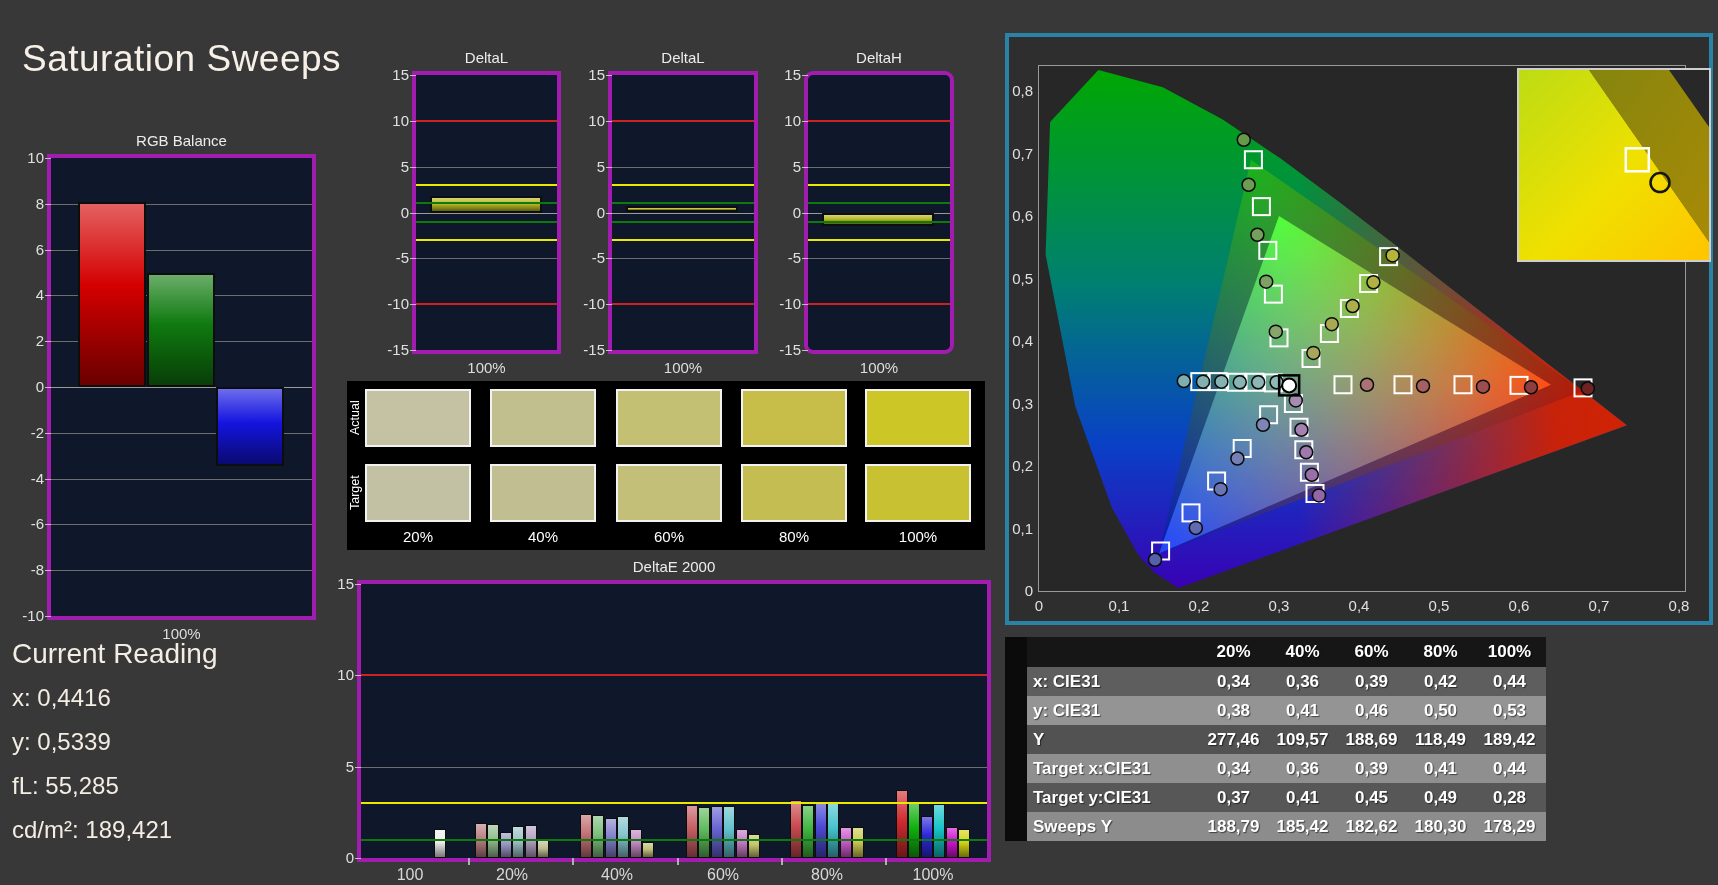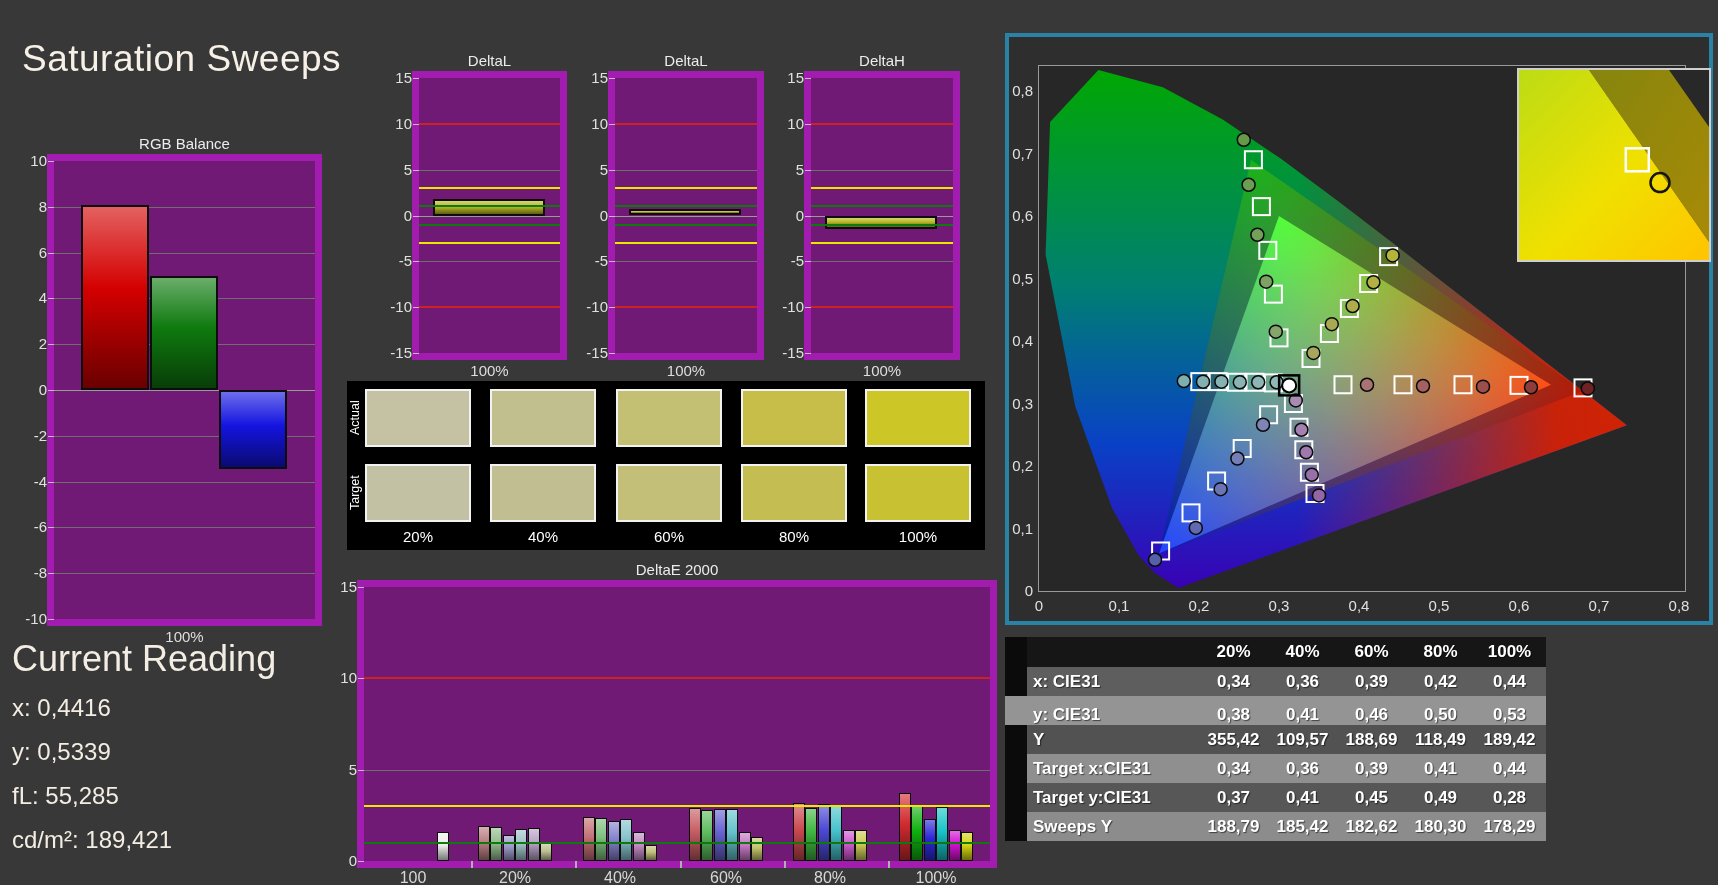--- a/index.html
+++ b/index.html
@@ -6,37 +6,37 @@
   body{
     width:1718px;height:885px;position:relative;overflow:hidden;
     background:#383838;font-family:"Liberation Sans",sans-serif;
     -webkit-font-smoothing:antialiased;
   }
   .abs{position:absolute;}
   .page-title{
     position:absolute;left:22px;top:38px;font-size:37px;color:#f6f0e6;
     letter-spacing:0.5px;
   }
-  .plot{position:absolute;background:#701a75;border:7px solid #a21caf;box-sizing:content-box;}
+  .plot{position:absolute;background:#0f172a;border:4px solid #a21caf;box-sizing:content-box;}
   .chart-title{position:absolute;left:0;right:0;top:-26px;text-align:center;font-size:15px;color:#ececec;}
   .xlabel{position:absolute;left:0;right:0;bottom:-26px;text-align:center;font-size:15px;color:#dedede;}
   .gridline{position:absolute;left:0;right:0;height:1px;background:#6e6e6e;}
   .zeroline{background:#9a9a9a;}
   .limitline{position:absolute;left:0;right:0;height:2px;}
   .bar{position:absolute;border:2px solid #0d0d0d;box-sizing:border-box;}
   .debar{position:absolute;border:1px solid #0d0d0d;box-sizing:border-box;}
   .ytick{position:absolute;width:30px;text-align:right;font-size:15px;color:#e0e0e0;}
   .ydash{position:absolute;width:6px;height:1px;background:#bdbdbd;}
   .gtick{position:absolute;width:2px;height:7px;background:#b0b0b0;}
   .glabel{position:absolute;width:70px;text-align:center;font-size:16px;color:#d8d8d8;}
   
   #chart-rgb{left:47px;top:154px;width:261px;height:458px;}
   #chart-dl{left:412px;top:71px;width:141px;height:275px;}
   #chart-dc{left:608px;top:71px;width:142px;height:275px;}
-  #chart-dh{left:804px;top:71px;width:142px;height:275px;}
+  #chart-dh{left:804px;top:71px;width:142px;height:275px;border-radius:9px;}
   #chart-de{left:357px;top:580px;width:626px;height:274px;}
   
   #swatch-panel{left:347px;top:381px;width:638px;height:169px;background:#000;}
   .swatch{position:absolute;width:106px;border:2px solid #f2f2f2;box-sizing:border-box;}
   .swatch-label{position:absolute;width:106px;text-align:center;font-size:15px;color:#fff;top:147px;}
   .row-label{position:absolute;left:1px;width:15px;color:#fff;font-size:12.5px;
     writing-mode:vertical-rl;transform:rotate(180deg);text-align:center;}
   
   #cie-panel{left:1005px;top:33px;width:700px;height:584px;border:4px solid #2a83a6;background:#2e2e2e;}
   #cie-title{position:absolute;left:0;right:0;top:8px;text-align:center;font-size:15px;color:#ececec;}
@@ -47,21 +47,21 @@
   
   #sweep-table{left:1005px;top:637px;width:541px;}
   .trow{position:relative;width:541px;display:flex;}
   .tcell{font-size:17px;color:#fff;font-weight:700;text-shadow:1px 1px 1px rgba(0,0,0,.55);
     display:flex;align-items:center;}
   .tgutter{width:22px;background:#0b0b0b;}
   .tlabel{width:172px;padding-left:6px;box-sizing:border-box;}
   .tval{width:69px;justify-content:center;}
   
   #current-reading{position:absolute;left:12px;top:638px;color:#f3ede3;}
-  #current-reading .cr-title{font-size:36px;margin-bottom:14px;}
+  #current-reading .cr-title{font-size:28px;margin-bottom:14px;}
   #current-reading .cr-line{font-size:24px;margin-bottom:16px;}
 </style>
 </head>
 <body>
 
 <div class="page-title">Saturation Sweeps</div>
 
 <div id="chart-rgb" class="plot">
     <div class="chart-title">RGB Balance</div>
     <div class="ytick" style="left: -37px; top: 449px;">-10</div>
@@ -432,33 +432,33 @@
     </div>
     <div class="trow" style="height: 29px; background: rgb(94, 94, 94);">
       <div class="tcell tgutter"></div>
       <div class="tcell tlabel">x: CIE31</div>
       <div class="tcell tval">0,34</div>
       <div class="tcell tval">0,36</div>
       <div class="tcell tval">0,39</div>
       <div class="tcell tval">0,42</div>
       <div class="tcell tval">0,44</div>
     </div>
-    <div class="trow" style="height: 29px; background: rgb(148, 148, 148); align-items: flex-end;">
+    <div class="trow" style="height: 29px; background: rgb(148, 148, 148);">
       <div class="tcell tgutter"></div>
       <div class="tcell tlabel">y: CIE31</div>
       <div class="tcell tval">0,38</div>
       <div class="tcell tval">0,41</div>
       <div class="tcell tval">0,46</div>
       <div class="tcell tval">0,50</div>
       <div class="tcell tval">0,53</div>
     </div>
     <div class="trow" style="height: 29px; background: rgb(82, 82, 82);">
       <div class="tcell tgutter"></div>
       <div class="tcell tlabel">Y</div>
-      <div class="tcell tval">355,42</div>
+      <div class="tcell tval">277,46</div>
       <div class="tcell tval">109,57</div>
       <div class="tcell tval">188,69</div>
       <div class="tcell tval">118,49</div>
       <div class="tcell tval">189,42</div>
     </div>
     <div class="trow" style="height: 29px; background: rgb(143, 143, 143);">
       <div class="tcell tgutter"></div>
       <div class="tcell tlabel">Target x:CIE31</div>
       <div class="tcell tval">0,34</div>
       <div class="tcell tval">0,36</div>

